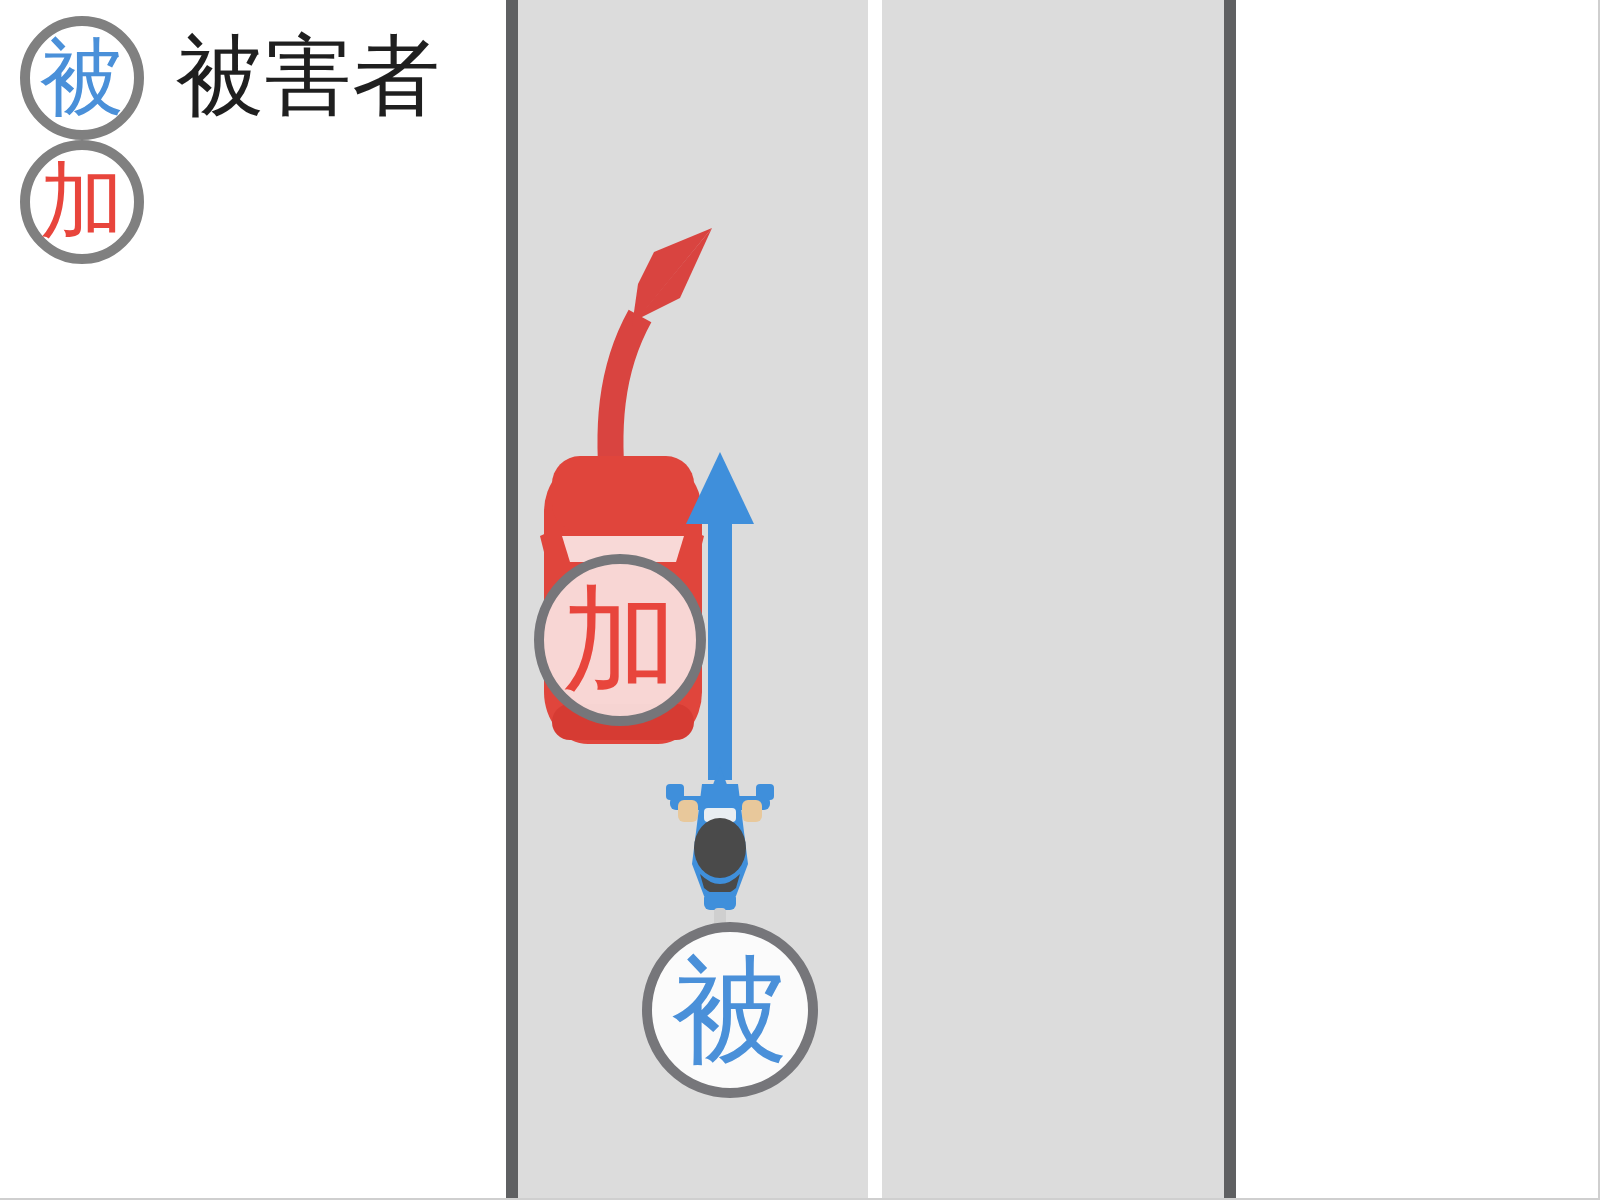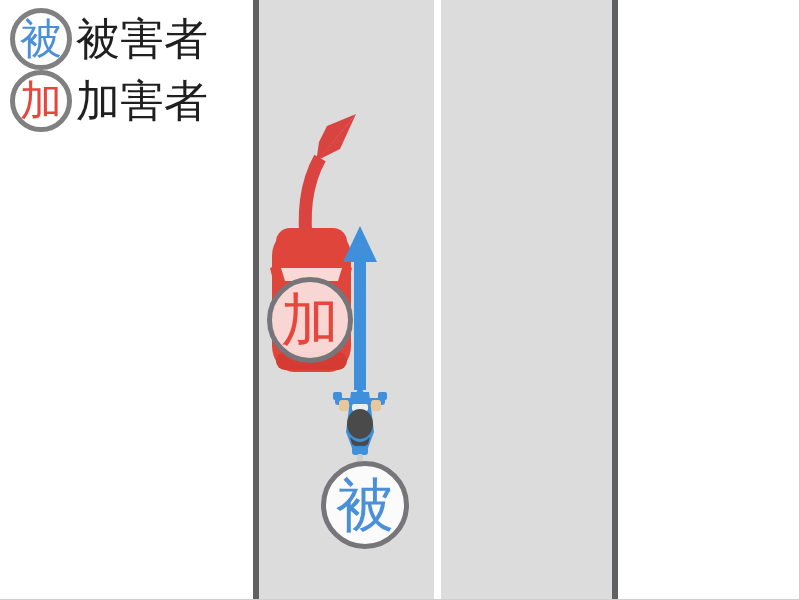--- a/index.html
+++ b/index.html
@@ -73,21 +73,21 @@
     align-items: center;
     justify-content: center;
     font-size: 42px;
     line-height: 1;
     font-weight: 500;
     flex: 0 0 auto;
   }
   .legend-badge.victim      { color: #4a90d9; }
   .legend-badge.perpetrator { color: #e8453c; }
   .legend-label {
-    margin-left: 4px;
+    margin-left: 16px;
     font-size: 44px;
     line-height: 1;
     color: #1f1f1f;
     font-weight: 500;
     white-space: nowrap;
   }
 
   
   .layer {
     position: absolute;
@@ -140,21 +140,20 @@
   <div class="road-edge road-edge-left"></div>
   <div class="road-edge road-edge-right"></div>
 
   <div class="legend">
     <div class="legend-row">
       <div class="legend-badge victim">被</div>
       <div class="legend-label">被害者</div>
     </div>
     <div class="legend-row">
       <div class="legend-badge perpetrator">加</div>
-      <div class="legend-label">加害者</div>
     </div>
   </div>
 
   <svg class="layer" viewBox="0 0 800 600" width="800" height="600">
 
     <g>
       <path d="M 307 250 C 303 215 305 185 320 158" stroke="#d94440" stroke-width="13" fill="none" stroke-linecap="butt"></path>
       <path d="M 316 163 L 356 114 L 327 126 L 319 142 Z" fill="#d94440"></path>
       <path d="M 318 160 L 356 114 L 340 149 Z" fill="#d94440"></path>
     </g>

